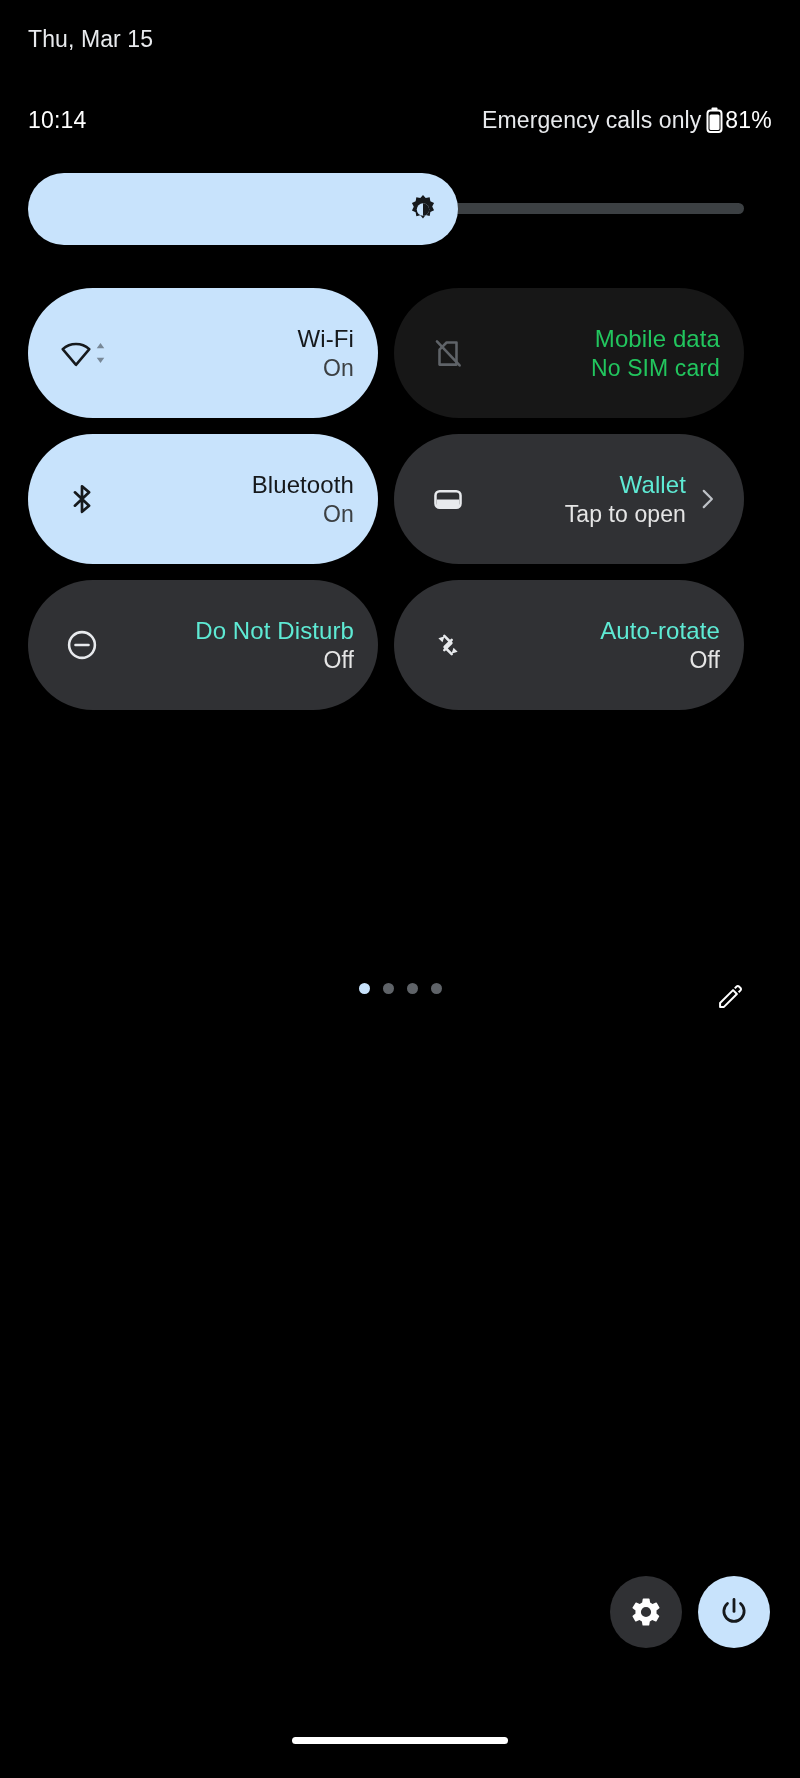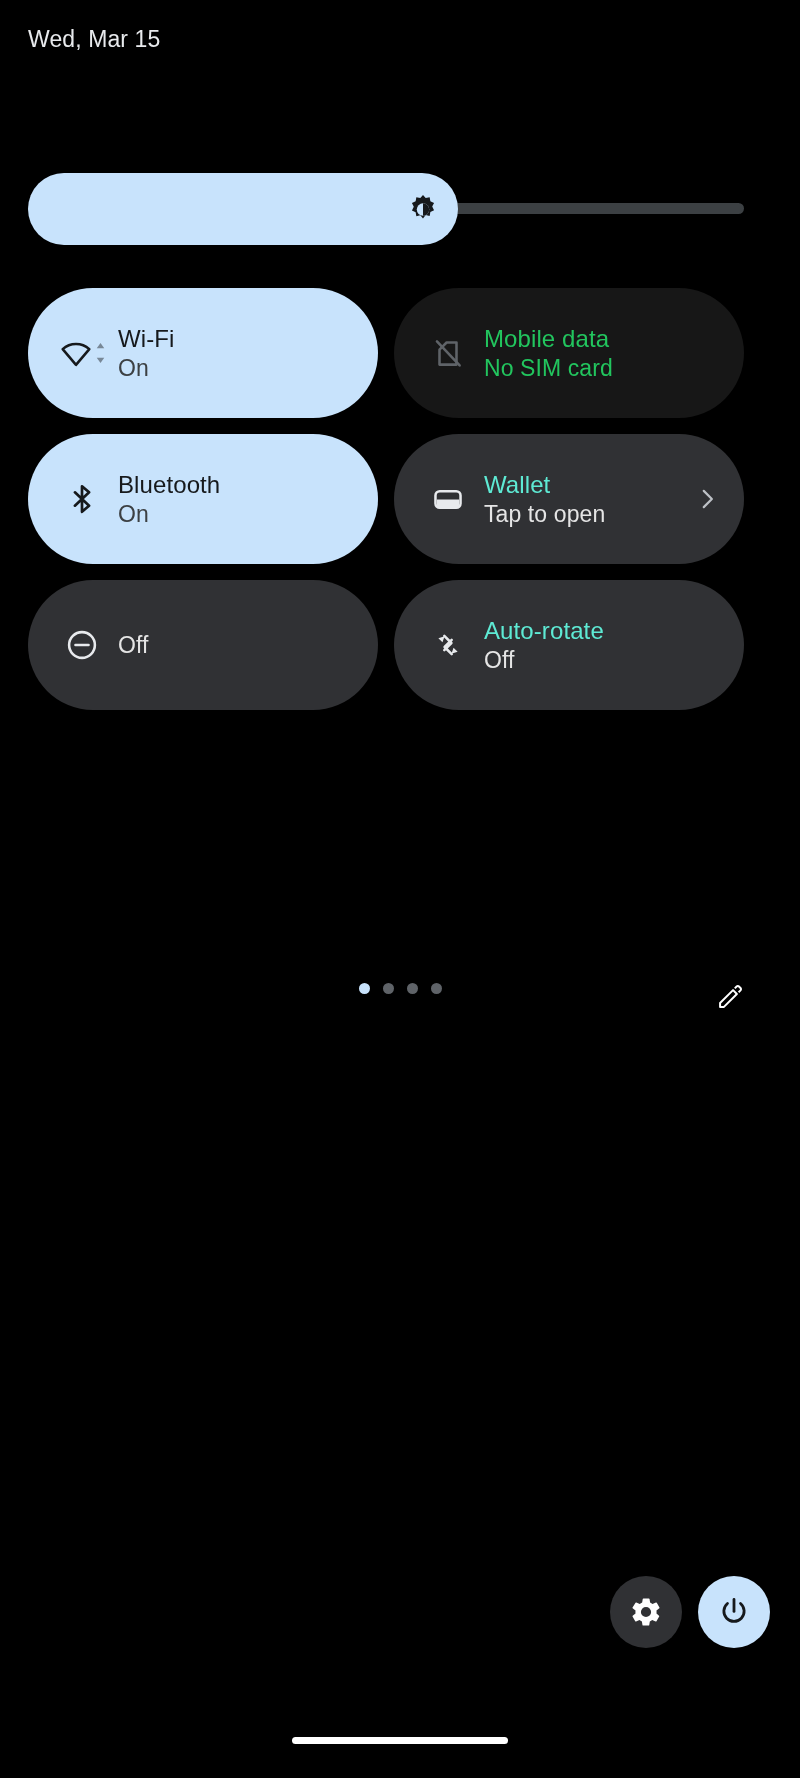--- a/index.html
+++ b/index.html
@@ -50,20 +50,21 @@
     position:absolute; left:28px; top:288px;
     width:716px;
     display:grid; grid-template-columns:1fr 1fr;
     gap:16px 16px;
   }
   .tile {
     position:relative; height:130px; border-radius:65px;
     display:flex; align-items:center;
     padding:0 24px 0 32px;
     background:#303134;
+    text-align:right;
   }
   .tile.active   { background:#c8e3fc; }
   .tile.disabled { background:#171717; }
 
   .tile-icon {
     flex:0 0 auto; width:44px; display:flex; align-items:center;
     justify-content:center;
   }
   .tile-texts { margin-left:14px; display:flex; flex-direction:column;
                 justify-content:center; min-width:0; flex:1 1 auto; }
@@ -116,22 +117,36 @@
     position:absolute; left:50%; transform:translateX(-50%);
     bottom:34px; width:216px; height:7px; border-radius:4px;
     background:#ffffff;
   }
 </style>
 </head>
 <body>
 
 <div class="screen">
 
-  <div class="date-row">Wed, Mar 15</div>
-
+  <div class="date-row">Thu, Mar 15</div>
+
+  <div class="status-row">
+    <div class="clock">10:14</div>
+    <div class="status-right">
+      <div class="carrier">Emergency calls only</div>
+      <div class="battery-wrap">
+        <svg class="batt-icon" width="17" height="26" viewBox="0 0 17 26">
+          <rect x="5.5" y="0.5" width="6" height="3" rx="1" fill="#ffffff"></rect>
+          <rect x="1.5" y="3.5" width="14" height="21.5" rx="3" fill="none" stroke="#ffffff" stroke-width="2"></rect>
+          <rect x="3.5" y="7.5" width="10" height="15.5" rx="1.5" fill="#ffffff"></rect>
+        </svg>
+        <div class="batt-pct">81%</div>
+      </div>
+    </div>
+  </div>
 
   <div class="brightness">
     <div class="brt-track"></div>
     <div class="brt-fill" id="brtFill" style="width: 60%;">
       <span class="brt-icon" id="brtIcon" style="right: 18px;">
         <svg width="34" height="34" viewBox="0 0 24 24">
           <path fill="#16191c" d="M12 1.5l1.9 2.2 2.8-.6.5 2.8 2.6 1.2-1.3 2.6 1.3 2.6-2.6 1.2-.5 2.8-2.8-.6L12 18.1l-1.9-2.2-2.8.6-.5-2.8-2.6-1.2 1.3-2.6L4.2 7.1l2.6-1.2.5-2.8 2.8.6L12 1.5z" transform="translate(0 2)"></path>
           <circle cx="12" cy="13.8" r="4.4" fill="#c8e3fc"></circle>
           <path fill="#16191c" d="M12 9.4a4.4 4.4 0 0 1 0 8.8V9.4z"></path>
         </svg>
@@ -198,20 +213,21 @@
         </div>
       </div>
       <div class="tile ">
         <div class="tile-icon">
           <svg width="34" height="34" viewBox="0 0 24 24">
         <circle cx="12" cy="12" r="9.1" fill="none" stroke="#e8eaed" stroke-width="1.8"></circle>
         <path stroke="#e8eaed" stroke-width="1.8" stroke-linecap="round" d="M7.4 12h9.2"></path>
           </svg>
         </div>
         <div class="tile-texts">
+          <div class="tile-label">Do Not Disturb</div>
           <div class="tile-sub">Off</div>
         </div>
       </div>
       <div class="tile ">
         <div class="tile-icon">
           <svg width="34" height="34" viewBox="0 0 24 24">
         <path fill="none" stroke="#e8eaed" stroke-width="1.8" stroke-linejoin="round" stroke-linecap="round" d="M9.4 5.6l5 5-5 5"></path>
         <path fill="none" stroke="#e8eaed" stroke-width="1.8" stroke-linejoin="round" stroke-linecap="round" d="M14.6 18.4l-5-5 5-5" transform="translate(0 0)"></path>
         <path fill="#e8eaed" d="M5.2 7.2l4.4-1.4-1.5 4.3z"></path>
         <path fill="#e8eaed" d="M18.8 16.8l-4.4 1.4 1.5-4.3z"></path>

